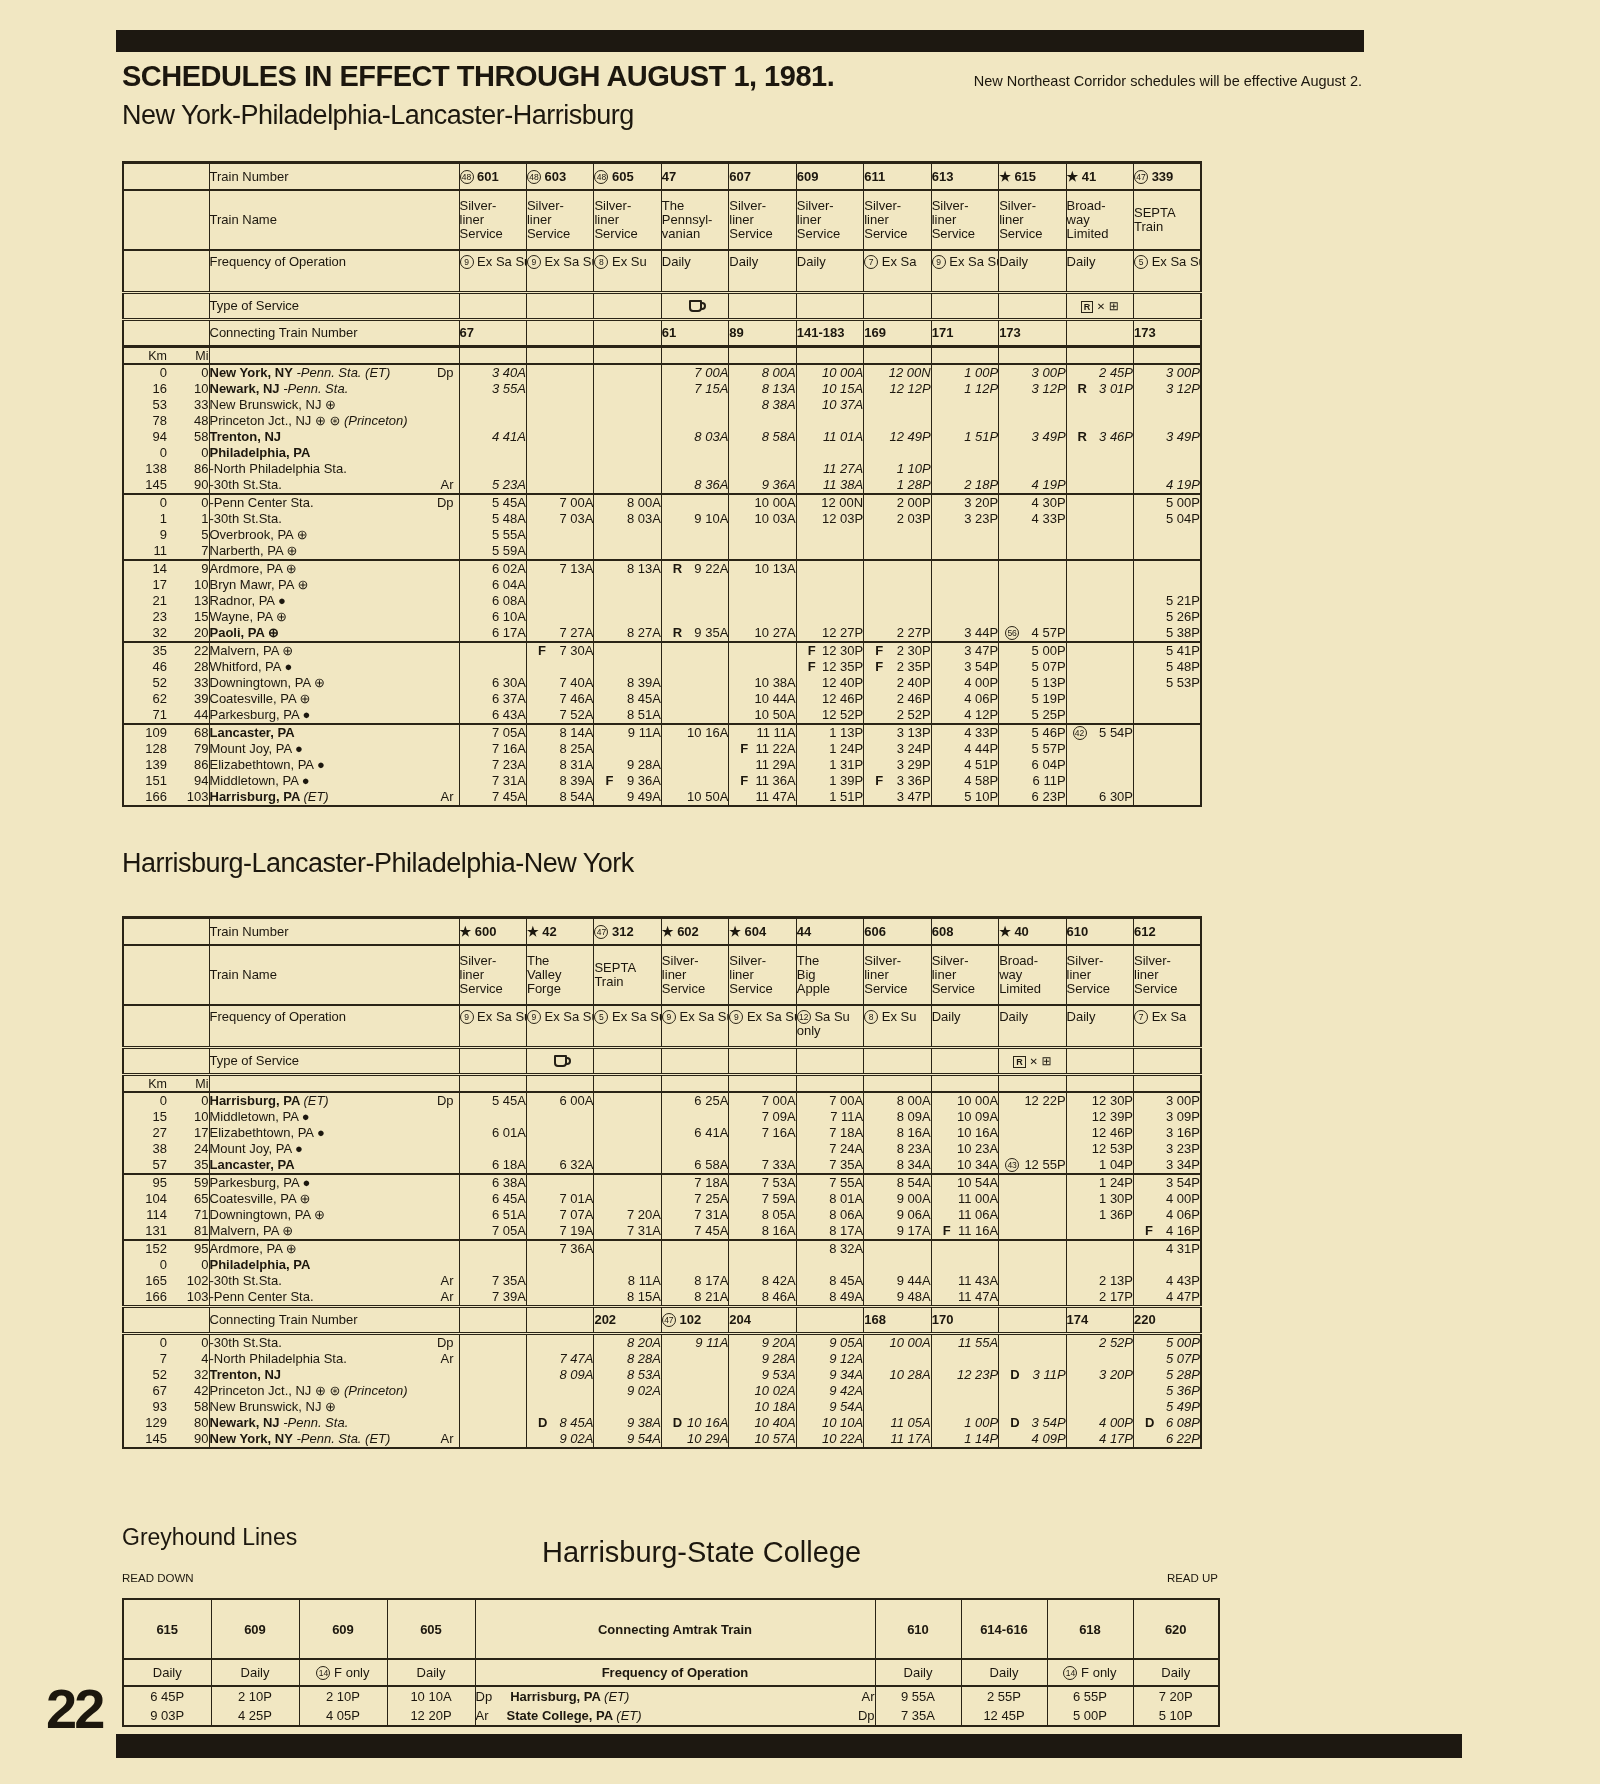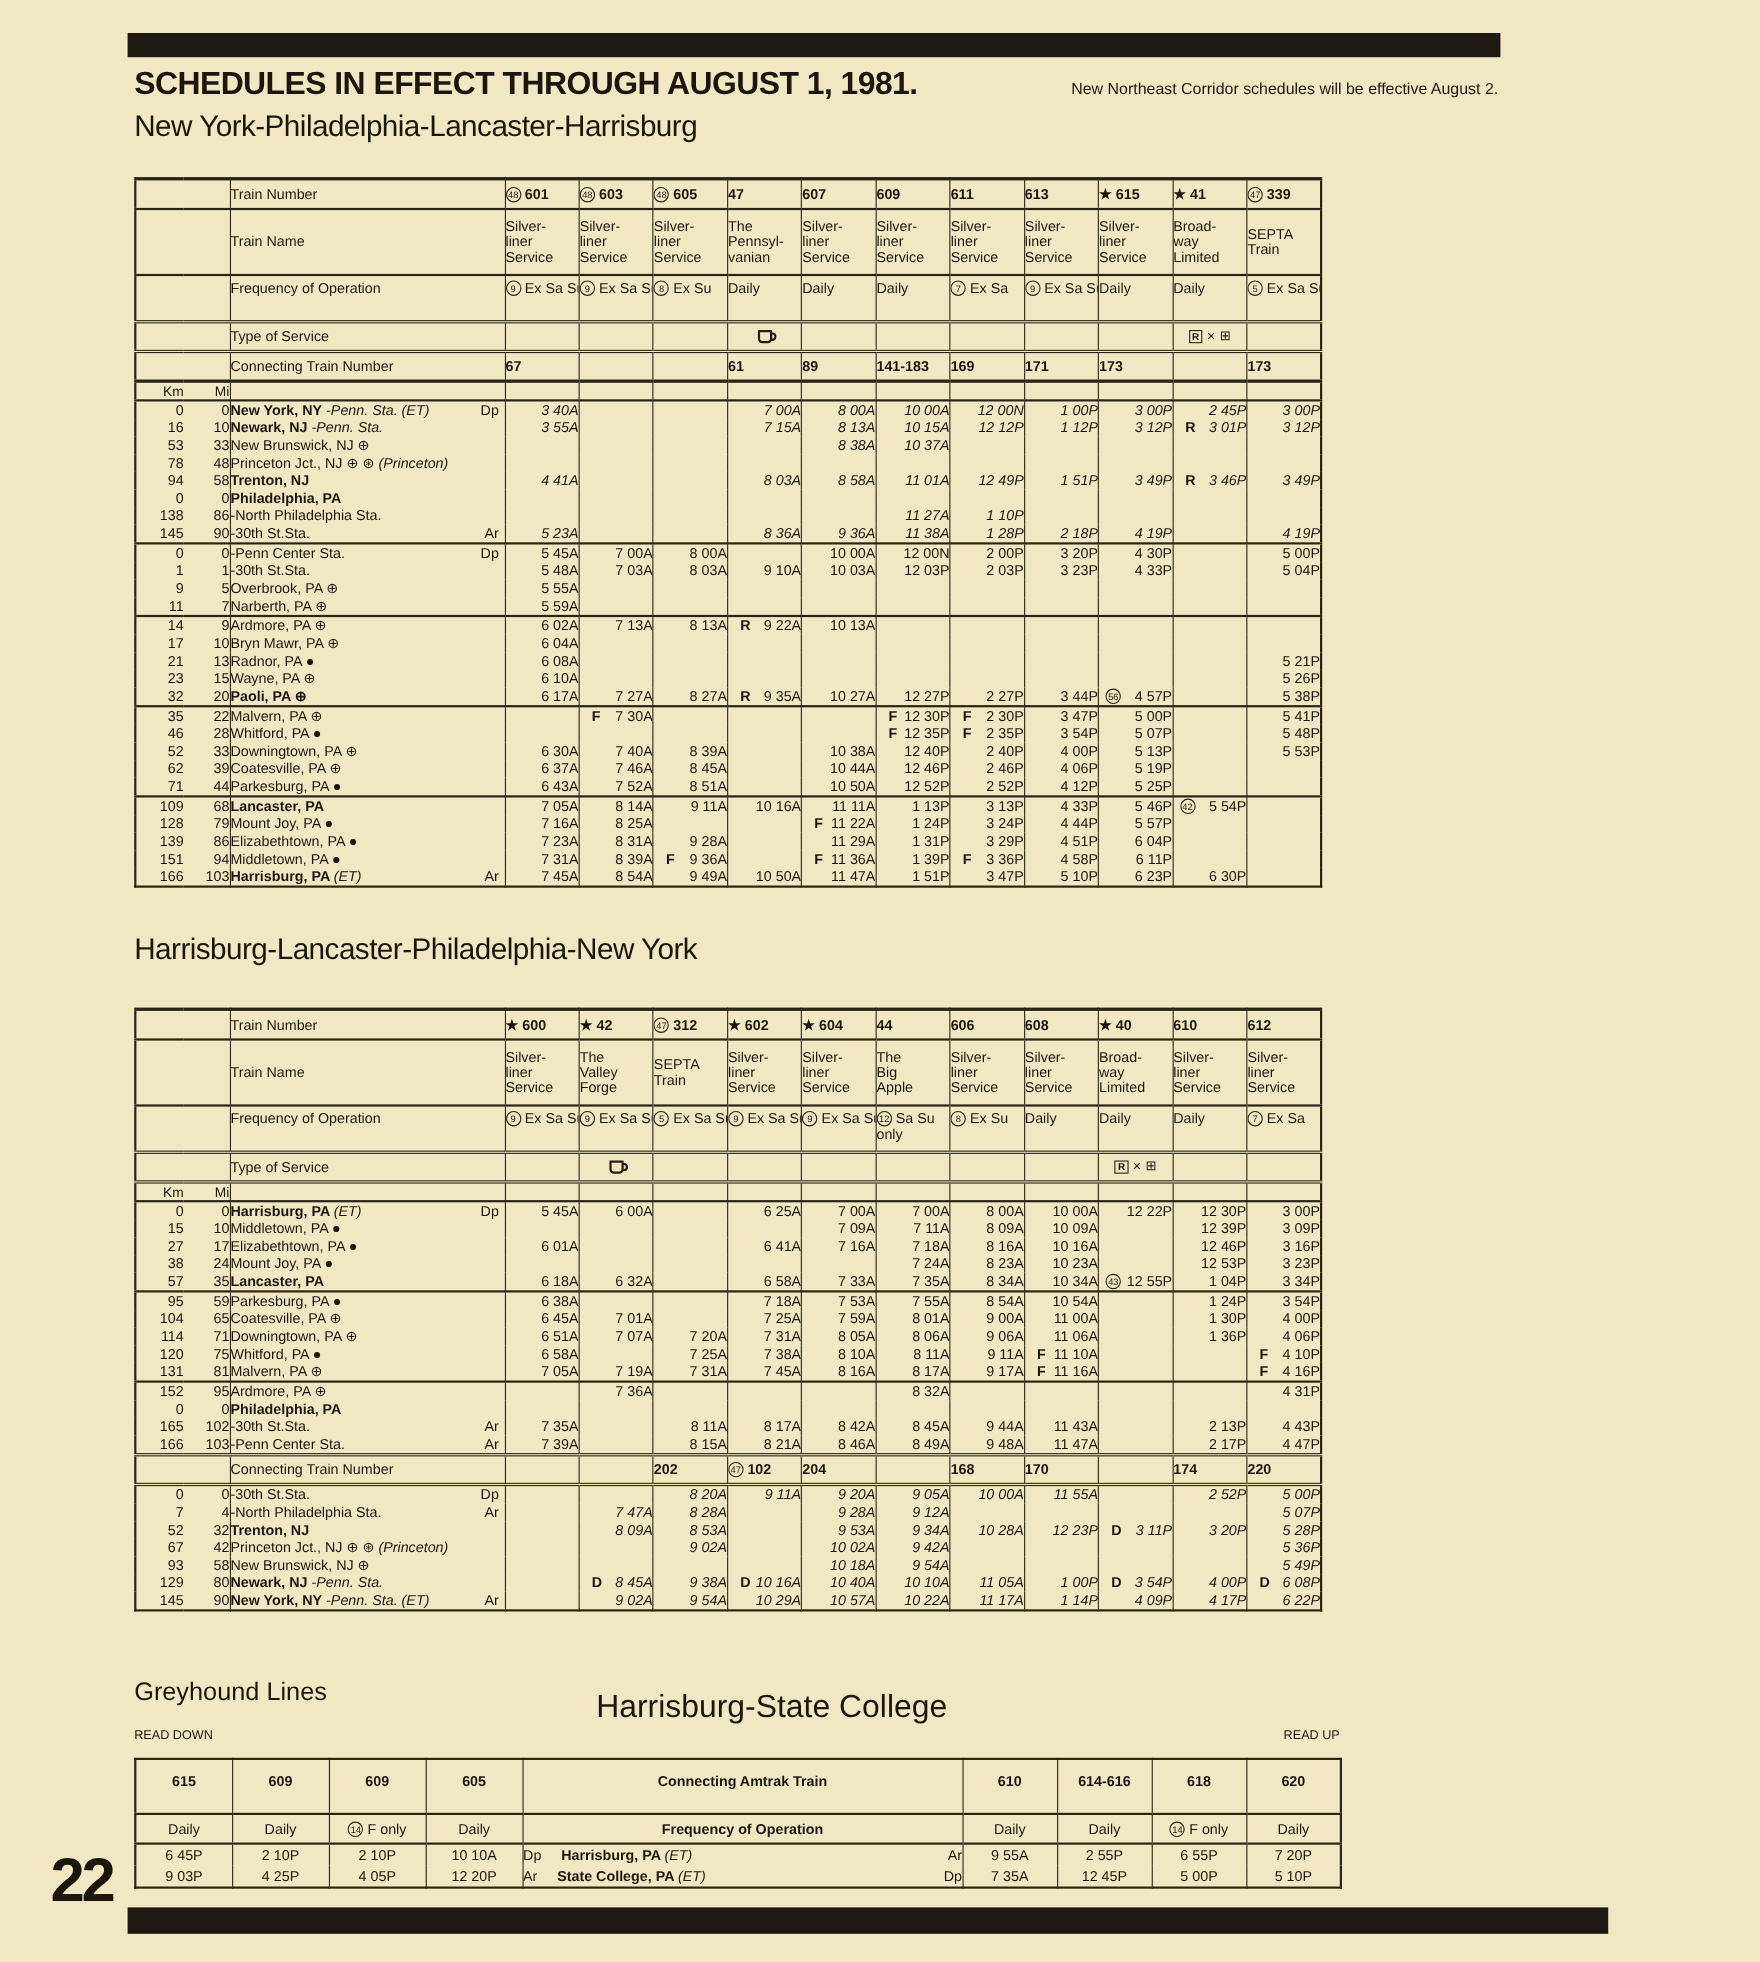--- a/index.html
+++ b/index.html
@@ -50,21 +50,21 @@
   .cup{display:inline-block;width:9px;height:8px;border:2px solid #241f15;border-radius:1px 1px 4px 4px;position:relative;top:1px;}
   .cup:after{content:"";position:absolute;right:-6px;top:0;width:3px;height:4px;border:2px solid #241f15;border-left:none;border-radius:0 4px 4px 0;}
   
   .ghrow{position:absolute;left:122px;top:1524px;width:1096px;}
   .gh-company{font-size:23px;display:inline-block;}
   .gh-title{position:absolute;left:420px;top:0;font-size:29px;font-weight:normal;margin-top:12px;}
   .readrow{position:absolute;left:122px;top:1572px;width:1096px;display:flex;justify-content:space-between;font-size:11.5px;}
   .gt{border-collapse:collapse;table-layout:fixed;border:2px solid #2a2416;width:1096px;}
   .gt td{border-left:1px solid #2a2416;font-size:13px;white-space:nowrap;overflow:hidden;padding:0;vertical-align:middle;}
   .gt td:first-child{border-left:none;}
-  .gnum td{height:36px;vertical-align:top;padding-top:12px;font-weight:bold;}
+  .gnum td{height:36px;vertical-align:top;padding-top:22px;font-weight:bold;}
   .gfreq td{height:25px;border-top:2px solid #2a2416;border-bottom:2px solid #2a2416;}
   .gtime td{height:19px;}
   .gc{text-align:center;}
   .gst{padding:0 8px;}
   .glf{float:left;}
   .grt{float:right;}
 </style>
 </head>
 <body>
 
@@ -854,36 +854,20 @@
             <td class="tc">7 07A</td>
             <td class="tc">7 20A</td>
             <td class="tc">7 31A</td>
             <td class="tc">8 05A</td>
             <td class="tc">8 06A</td>
             <td class="tc">9 06A</td>
             <td class="tc">11 06A</td>
             <td class="tc"></td>
             <td class="tc">1 36P</td>
             <td class="tc">4 06P</td>
-          </tr>
-          <tr>
-            <td class="km">120</td>
-            <td class="mi">75</td>
-            <td class="st">Whitford, PA ●</td>
-            <td class="tc">6 58A</td>
-            <td class="tc"></td>
-            <td class="tc">7 25A</td>
-            <td class="tc">7 38A</td>
-            <td class="tc">8 10A</td>
-            <td class="tc">8 11A</td>
-            <td class="tc">9 11A</td>
-            <td class="tc"><b class="pf">F</b>11 10A</td>
-            <td class="tc"></td>
-            <td class="tc"></td>
-            <td class="tc"><b class="pf">F</b>4 10P</td>
           </tr>
           <tr>
             <td class="km">131</td>
             <td class="mi">81</td>
             <td class="st">Malvern, PA ⊕</td>
             <td class="tc">7 05A</td>
             <td class="tc">7 19A</td>
             <td class="tc">7 31A</td>
             <td class="tc">7 45A</td>
             <td class="tc">8 16A</td>

